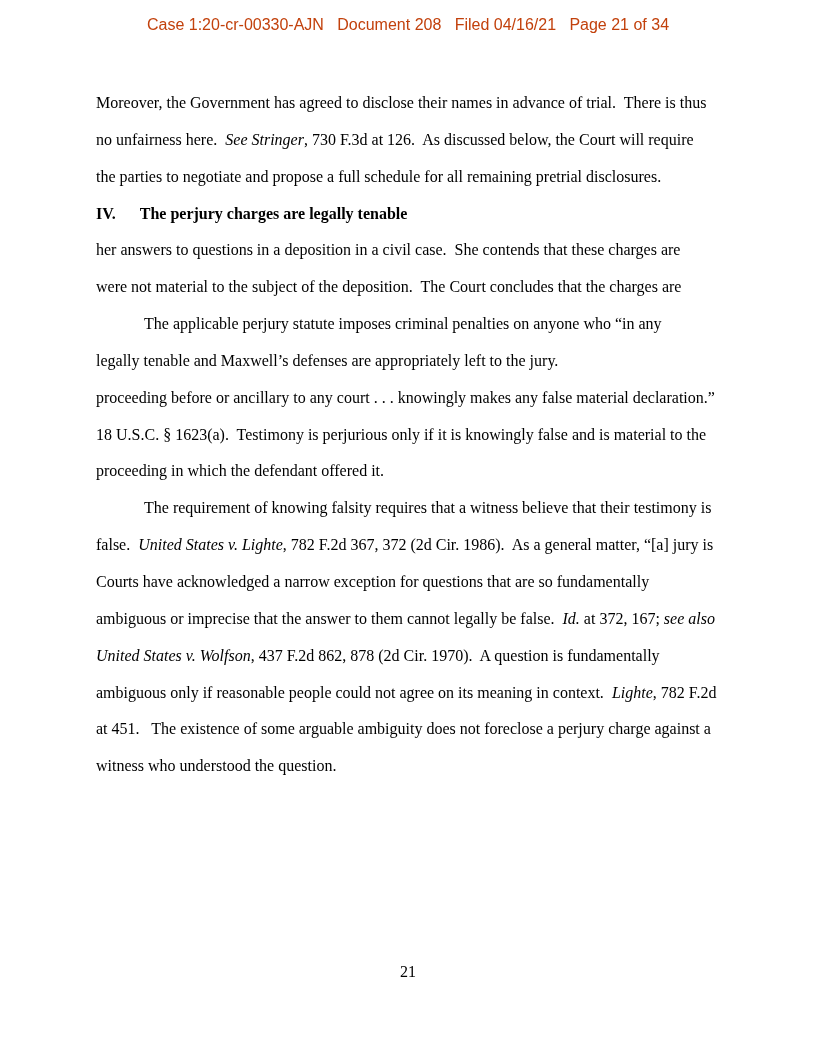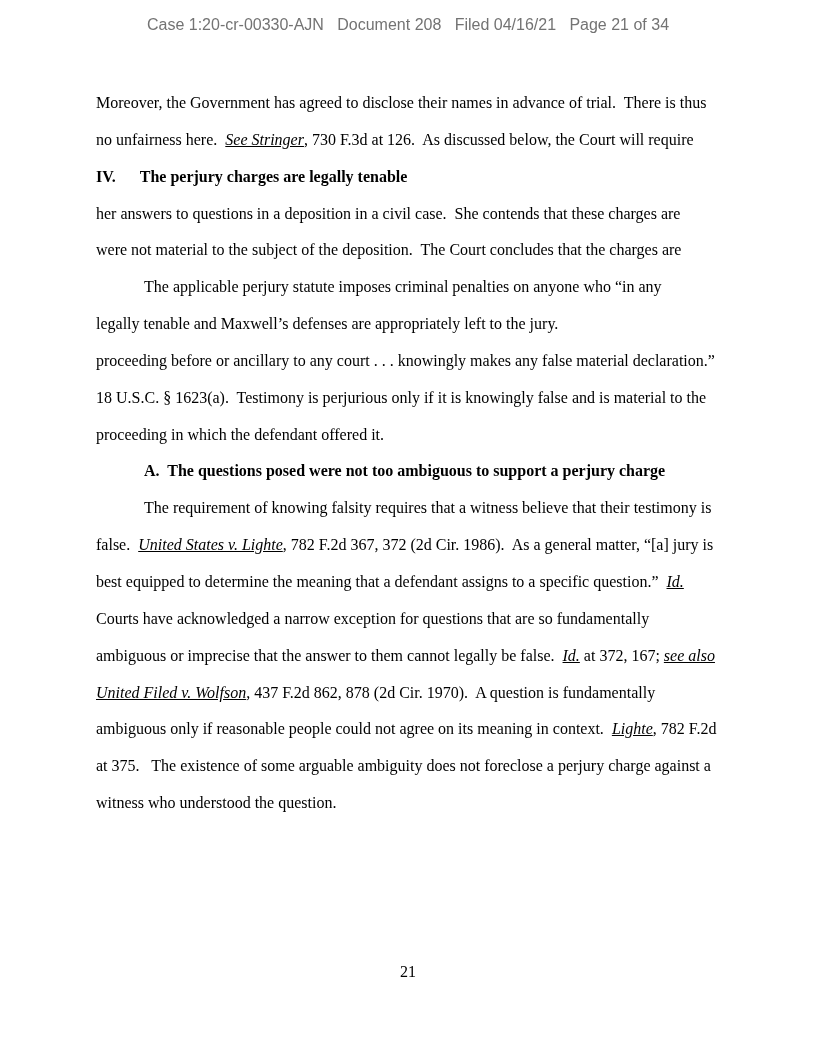--- a/index.html
+++ b/index.html
@@ -29,53 +29,52 @@
     width: 624px;
   }
   .doc-line {
     white-space: pre;
     font-size: 16px;
     line-height: 36.85px;
     height: 36.85px;
   }
   .doc-line.indent { padding-left: 48px; }
   .seg-n { font-style: normal; }
-  .seg-i { font-style: italic; text-decoration: underline; }
+  .seg-i { font-style: italic; }
   .seg-b { font-weight: bold; margin-top: 28px; }
   .seg-tab { display: inline-block; width: 24px; }
   .page-footer {
     position: absolute;
     top: 963px;
     left: 0;
     right: 0;
     text-align: center;
     font-size: 16px;
   }
 </style>
 </head>
 <body>
 
-<div class="stamp-header" style="color: #737373;">Case 1:20-cr-00330-AJN   Document 208   Filed 04/16/21   Page 21 of 34</div>
+<div class="stamp-header" style="color: #c2410c;">Case 1:20-cr-00330-AJN   Document 208   Filed 04/16/21   Page 21 of 34</div>
 
 <div class="doc-body">
     <div class="doc-line"><span class="seg-n">Moreover, the Government has agreed to disclose their names in advance of trial.  There is thus</span></div>
     <div class="doc-line"><span class="seg-n">no unfairness here.  </span><span class="seg-i">See Stringer</span><span class="seg-n">, 730 F.3d at 126.  As discussed below, the Court will require</span></div>
+    <div class="doc-line"><span class="seg-n">the parties to negotiate and propose a full schedule for all remaining pretrial disclosures.</span></div>
     <div class="doc-line"><span class="seg-b">IV.</span><span class="seg-tab"></span><span class="seg-b">The perjury charges are legally tenable</span></div>
     <div class="doc-line"><span class="seg-n">her answers to questions in a deposition in a civil case.  She contends that these charges are</span></div>
     <div class="doc-line"><span class="seg-n">were not material to the subject of the deposition.  The Court concludes that the charges are</span></div>
     <div class="doc-line indent"><span class="seg-n">The applicable perjury statute imposes criminal penalties on anyone who “in any</span></div>
     <div class="doc-line"><span class="seg-n">legally tenable and Maxwell’s defenses are appropriately left to the jury.</span></div>
     <div class="doc-line"><span class="seg-n">proceeding before or ancillary to any court . . . knowingly makes any false material declaration.”</span></div>
     <div class="doc-line"><span class="seg-n">18 U.S.C. § 1623(a).  Testimony is perjurious only if it is knowingly false and is material to the</span></div>
     <div class="doc-line"><span class="seg-n">proceeding in which the defendant offered it.</span></div>
-    <div class="doc-line indent"><span class="seg-b">A.  The questions posed were not too ambiguous to support a perjury charge</span></div>
     <div class="doc-line indent"><span class="seg-n">The requirement of knowing falsity requires that a witness believe that their testimony is</span></div>
     <div class="doc-line"><span class="seg-n">false.  </span><span class="seg-i">United States v. Lighte</span><span class="seg-n">, 782 F.2d 367, 372 (2d Cir. 1986).  As a general matter, “[a] jury is</span></div>
-    <div class="doc-line"><span class="seg-n">best equipped to determine the meaning that a defendant assigns to a specific question.”  </span><span class="seg-i">Id.</span></div>
     <div class="doc-line"><span class="seg-n">Courts have acknowledged a narrow exception for questions that are so fundamentally</span></div>
     <div class="doc-line"><span class="seg-n">ambiguous or imprecise that the answer to them cannot legally be false.  </span><span class="seg-i">Id.</span><span class="seg-n"> at 372, 167; </span><span class="seg-i">see also</span></div>
-    <div class="doc-line"><span class="seg-i">United Filed v. Wolfson</span><span class="seg-n">, 437 F.2d 862, 878 (2d Cir. 1970).  A question is fundamentally</span></div>
+    <div class="doc-line"><span class="seg-i">United States v. Wolfson</span><span class="seg-n">, 437 F.2d 862, 878 (2d Cir. 1970).  A question is fundamentally</span></div>
     <div class="doc-line"><span class="seg-n">ambiguous only if reasonable people could not agree on its meaning in context.  </span><span class="seg-i">Lighte</span><span class="seg-n">, 782 F.2d</span></div>
-    <div class="doc-line"><span class="seg-n">at 375.   The existence of some arguable ambiguity does not foreclose a perjury charge against a</span></div>
+    <div class="doc-line"><span class="seg-n">at 451.   The existence of some arguable ambiguity does not foreclose a perjury charge against a</span></div>
     <div class="doc-line"><span class="seg-n">witness who understood the question.</span></div>
   </div>
 
 <div class="page-footer">21</div>
 
 </body></html>

